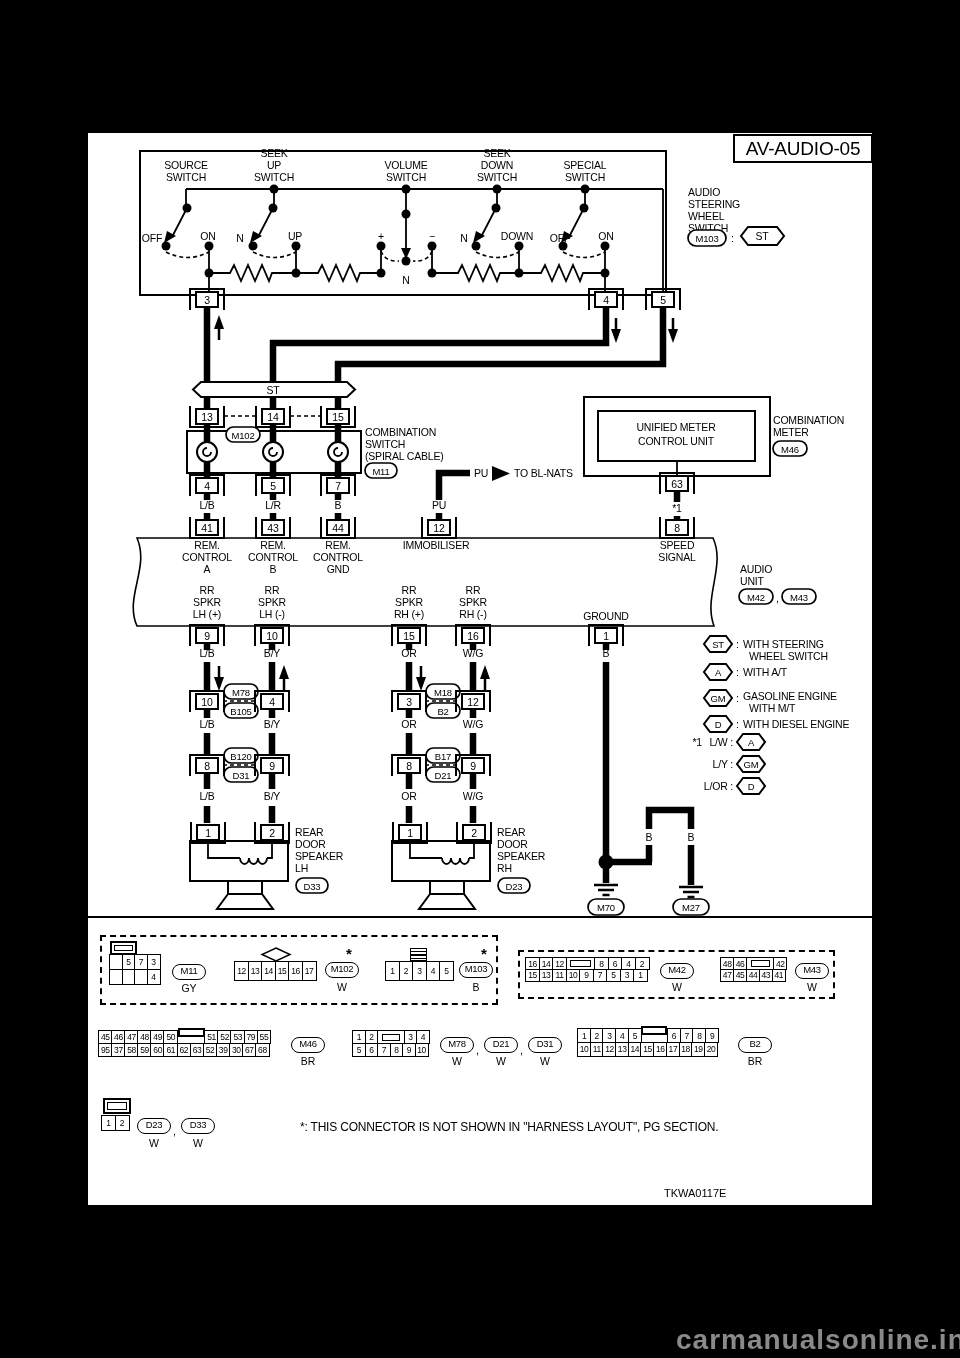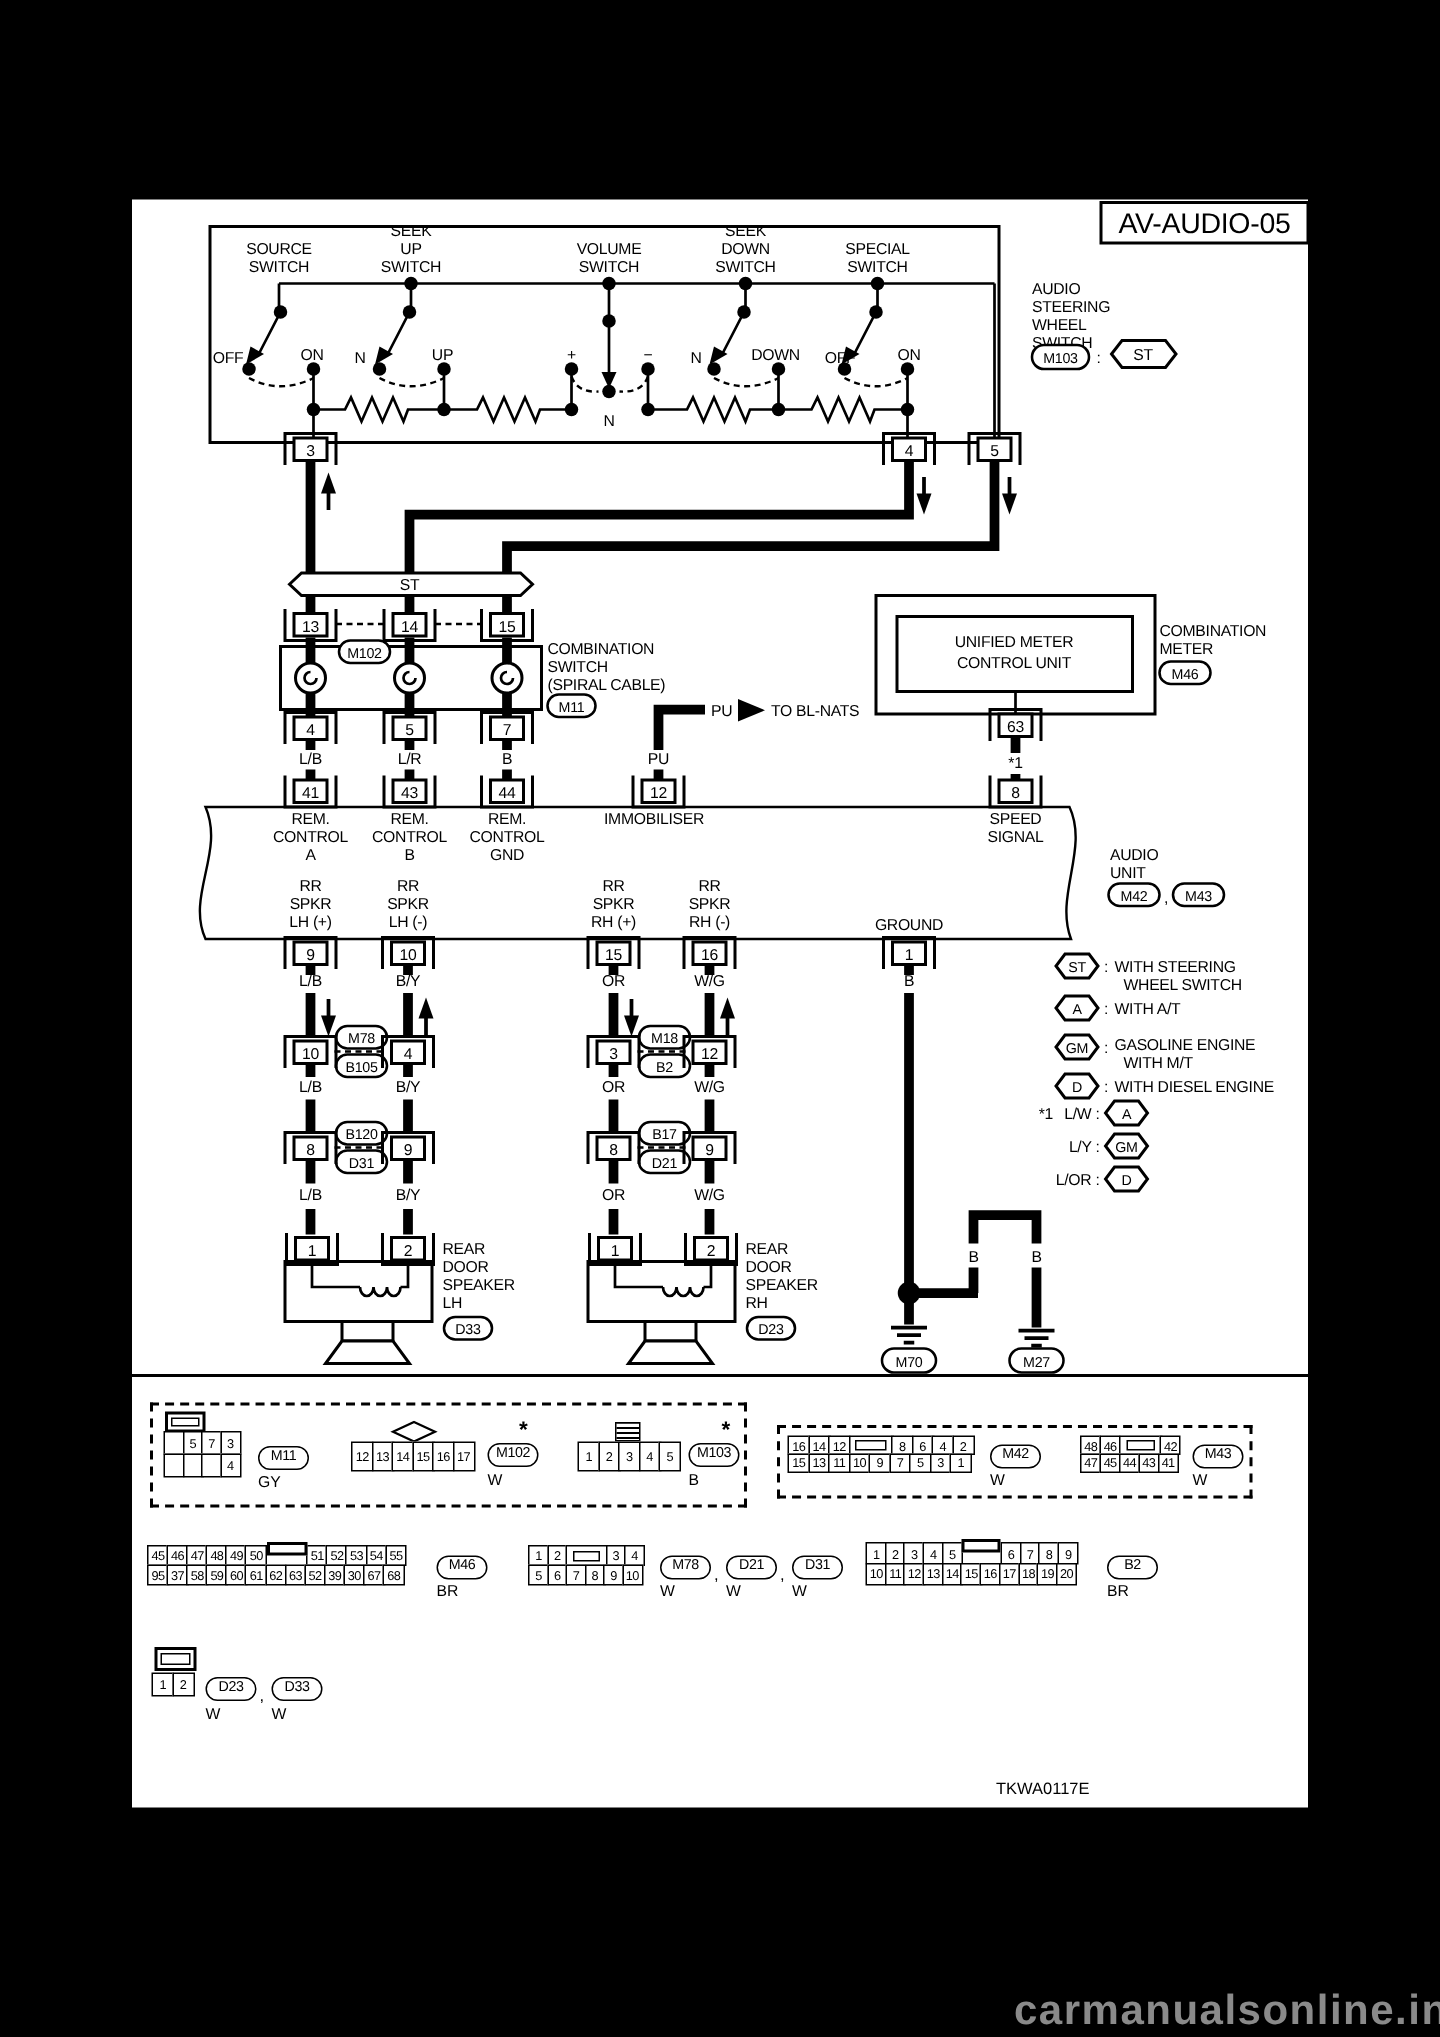--- a/index.html
+++ b/index.html
@@ -16,21 +16,21 @@
   .bx{stroke:#000;stroke-width:2;fill:#fff}
   .bxn{stroke:#000;stroke-width:2;fill:none}
   .dsh{stroke:#000;stroke-width:1.6;fill:none;stroke-dasharray:4 3}
   .dot{fill:#000;stroke:none}
   .cb{stroke:#000;stroke-width:2;fill:none}
   .ci{stroke:#000;stroke-width:2;fill:#fff}
   .pill{stroke:#000;stroke-width:1.7;fill:#fff}
   .hpill{position:absolute;box-sizing:border-box;height:16px;min-width:34px;border:1.7px solid #000;
          border-radius:9px;background:#fff;font:9.5px/12.5px "Liberation Sans",sans-serif;
          text-align:center;padding:0 3px;letter-spacing:-0.3px}
-  .clr{position:absolute;font:10.5px "Liberation Sans",sans-serif;width:34px}
+  .clr{position:absolute;font:10.5px "Liberation Sans",sans-serif;text-align:center;width:34px}
   .cma{position:absolute;font:11px "Liberation Sans",sans-serif}
   .hstar{position:absolute;font:bold 15px "Liberation Sans",sans-serif}
   .dashbox{position:absolute;border:2px dashed #000}
   .grid{position:absolute}
   .prow{display:flex}
   .prow+.prow{margin-top:-1.5px}
   .pcell{box-sizing:border-box;flex:0 0 auto;width:var(--cw);height:var(--ch);border:1.5px solid #000;
          background:#fff;display:flex;align-items:center;justify-content:center;
          font:8.5px "Liberation Sans",sans-serif;letter-spacing:-0.4px}
   .pcell+.pcell{margin-left:-1.5px}
@@ -651,21 +651,21 @@
         <span class="pcell">45</span>
         <span class="pcell">46</span>
         <span class="pcell">47</span>
         <span class="pcell">48</span>
         <span class="pcell">49</span>
         <span class="pcell">50</span>
         <span class="pcell ptab" style="width: 29.2px;"></span>
         <span class="pcell">51</span>
         <span class="pcell">52</span>
         <span class="pcell">53</span>
-        <span class="pcell">54</span>
+        <span class="pcell">79</span>
         <span class="pcell">55</span>
       </div>
       <div class="prow">
         <span class="pcell">95</span>
         <span class="pcell">37</span>
         <span class="pcell">58</span>
         <span class="pcell">59</span>
         <span class="pcell">60</span>
         <span class="pcell">61</span>
         <span class="pcell">62</span>
@@ -744,15 +744,16 @@
         <span class="pcell">1</span>
         <span class="pcell">2</span>
       </div>
     </div>
   <div class="hpill" style="left:137px;top:1118px">D23</div>
   <div class="cma" style="left:173px;top:1125px">,</div>
   <div class="hpill" style="left:181px;top:1118px">D33</div>
   <div class="clr" style="left:137px;top:1137px">W</div>
   <div class="clr" style="left:181px;top:1137px">W</div>
 
+  <div class="note" style="left:300px;top:1120px">*: THIS CONNECTOR IS NOT SHOWN IN "HARNESS LAYOUT", PG SECTION.</div>
   <div class="code" style="left:664px;top:1187px;width:165px;text-align:left">TKWA0117E</div>
   <div class="wm" style="left:676px;top:1324px">carmanualsonline.info</div>
 </div>
 
 </body></html>

